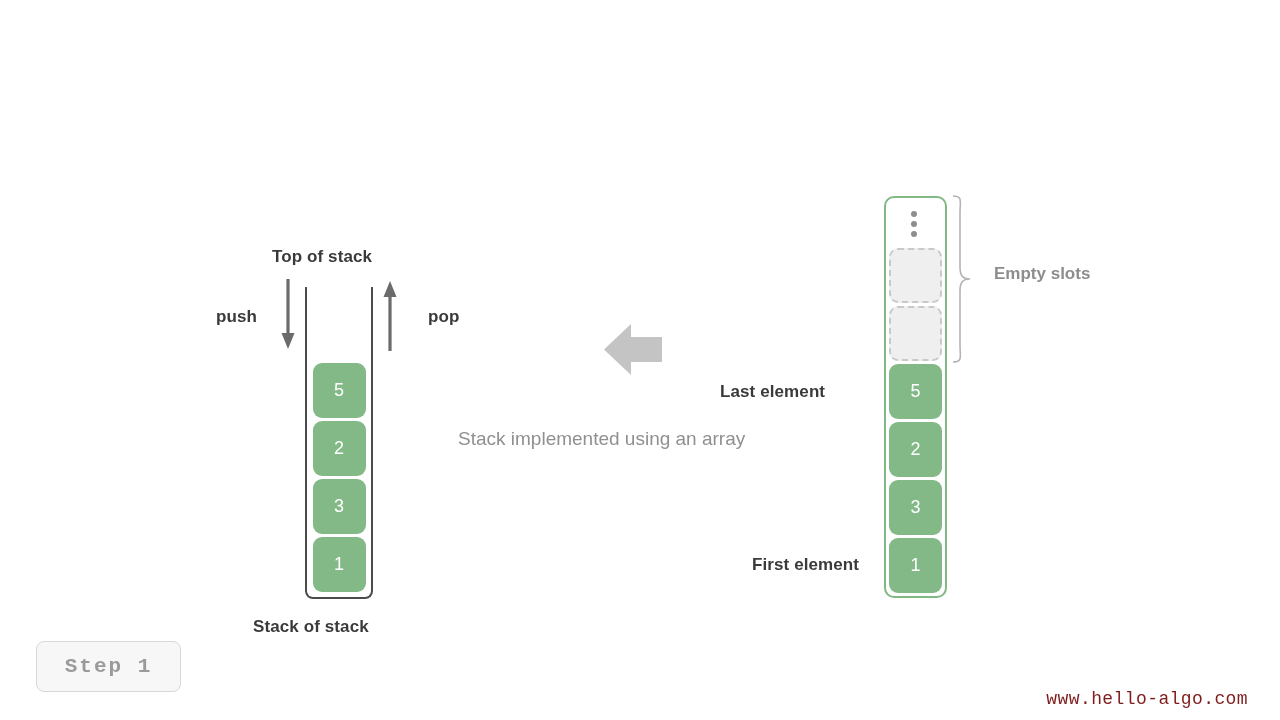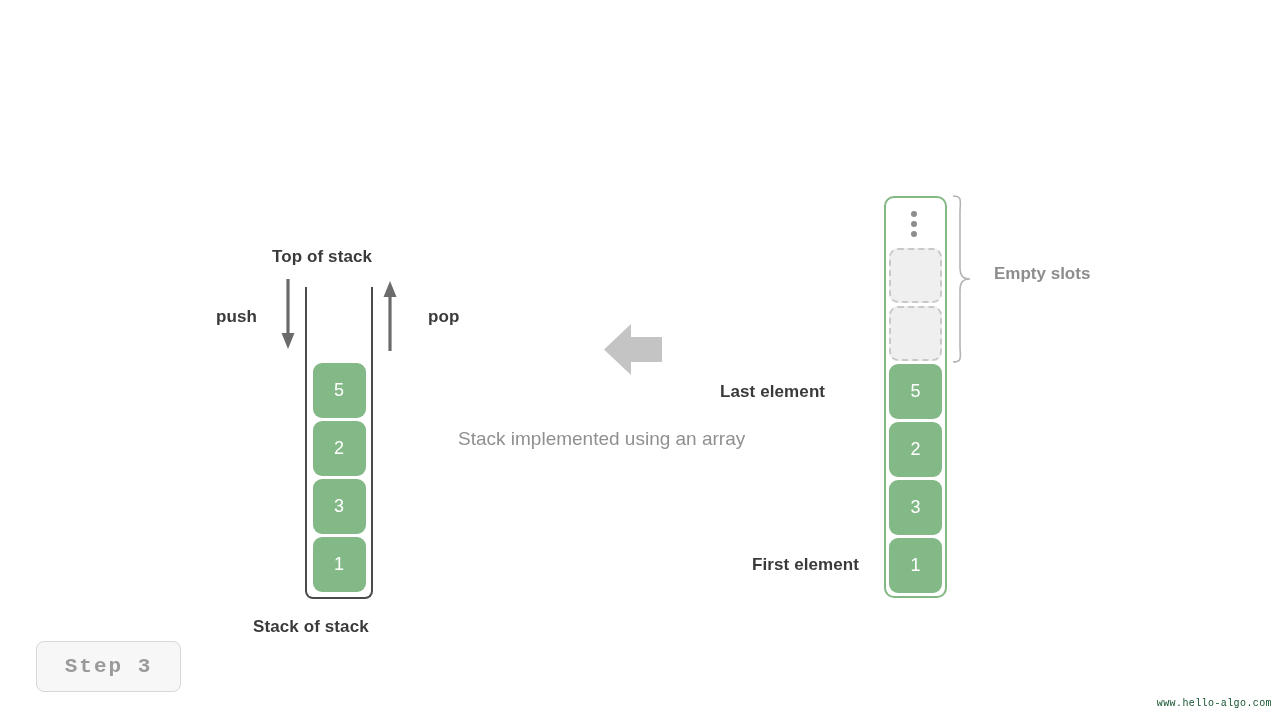--- a/index.html
+++ b/index.html
@@ -170,25 +170,25 @@
     color: #9a9a9a;
     font-family: "Liberation Mono", monospace;
     font-size: 21px;
     font-weight: bold;
     letter-spacing: 2px;
   }
 
   
   #watermark {
     position: absolute;
-    right: 8px;
+    right: 32px;
     bottom: 11px;
-    color: #14532d;
+    color: #7f1d1d;
     font-family: "Liberation Mono", monospace;
-    font-size: 10px;
+    font-size: 18px;
     letter-spacing: 0.4px;
   }
 </style>
 </head>
 <body>
 
 <div id="stage">
 
   <div class="lbl-dark" style="left:272px; top:247px;">Top of stack</div>
 
@@ -243,17 +243,17 @@
   <svg id="brace" viewBox="0 0 24 170">
     <path d="M4 2 C14 2 11 8 11 18 L11 73 C11 82 14 85 21 85 C14 85 11 88 11 97 L11 152 C11 162 14 168 4 168" fill="none" stroke="#b4b4b4" stroke-width="1.6"></path>
   </svg>
 
   <div class="lbl-gray" style="left:994px; top:264px;">Empty slots</div>
 
   <div class="lbl-dark" style="left:720px; top:382px;">Last element</div>
 
   <div class="lbl-dark" style="left:710px; top:555px;margin-left:42px;">First element</div>
 
-  <div id="step-badge">Step  3</div>
+  <div id="step-badge">Step  1</div>
 
   <div id="watermark">www.hello-algo.com</div>
 
 </div>
 
 </body></html>

